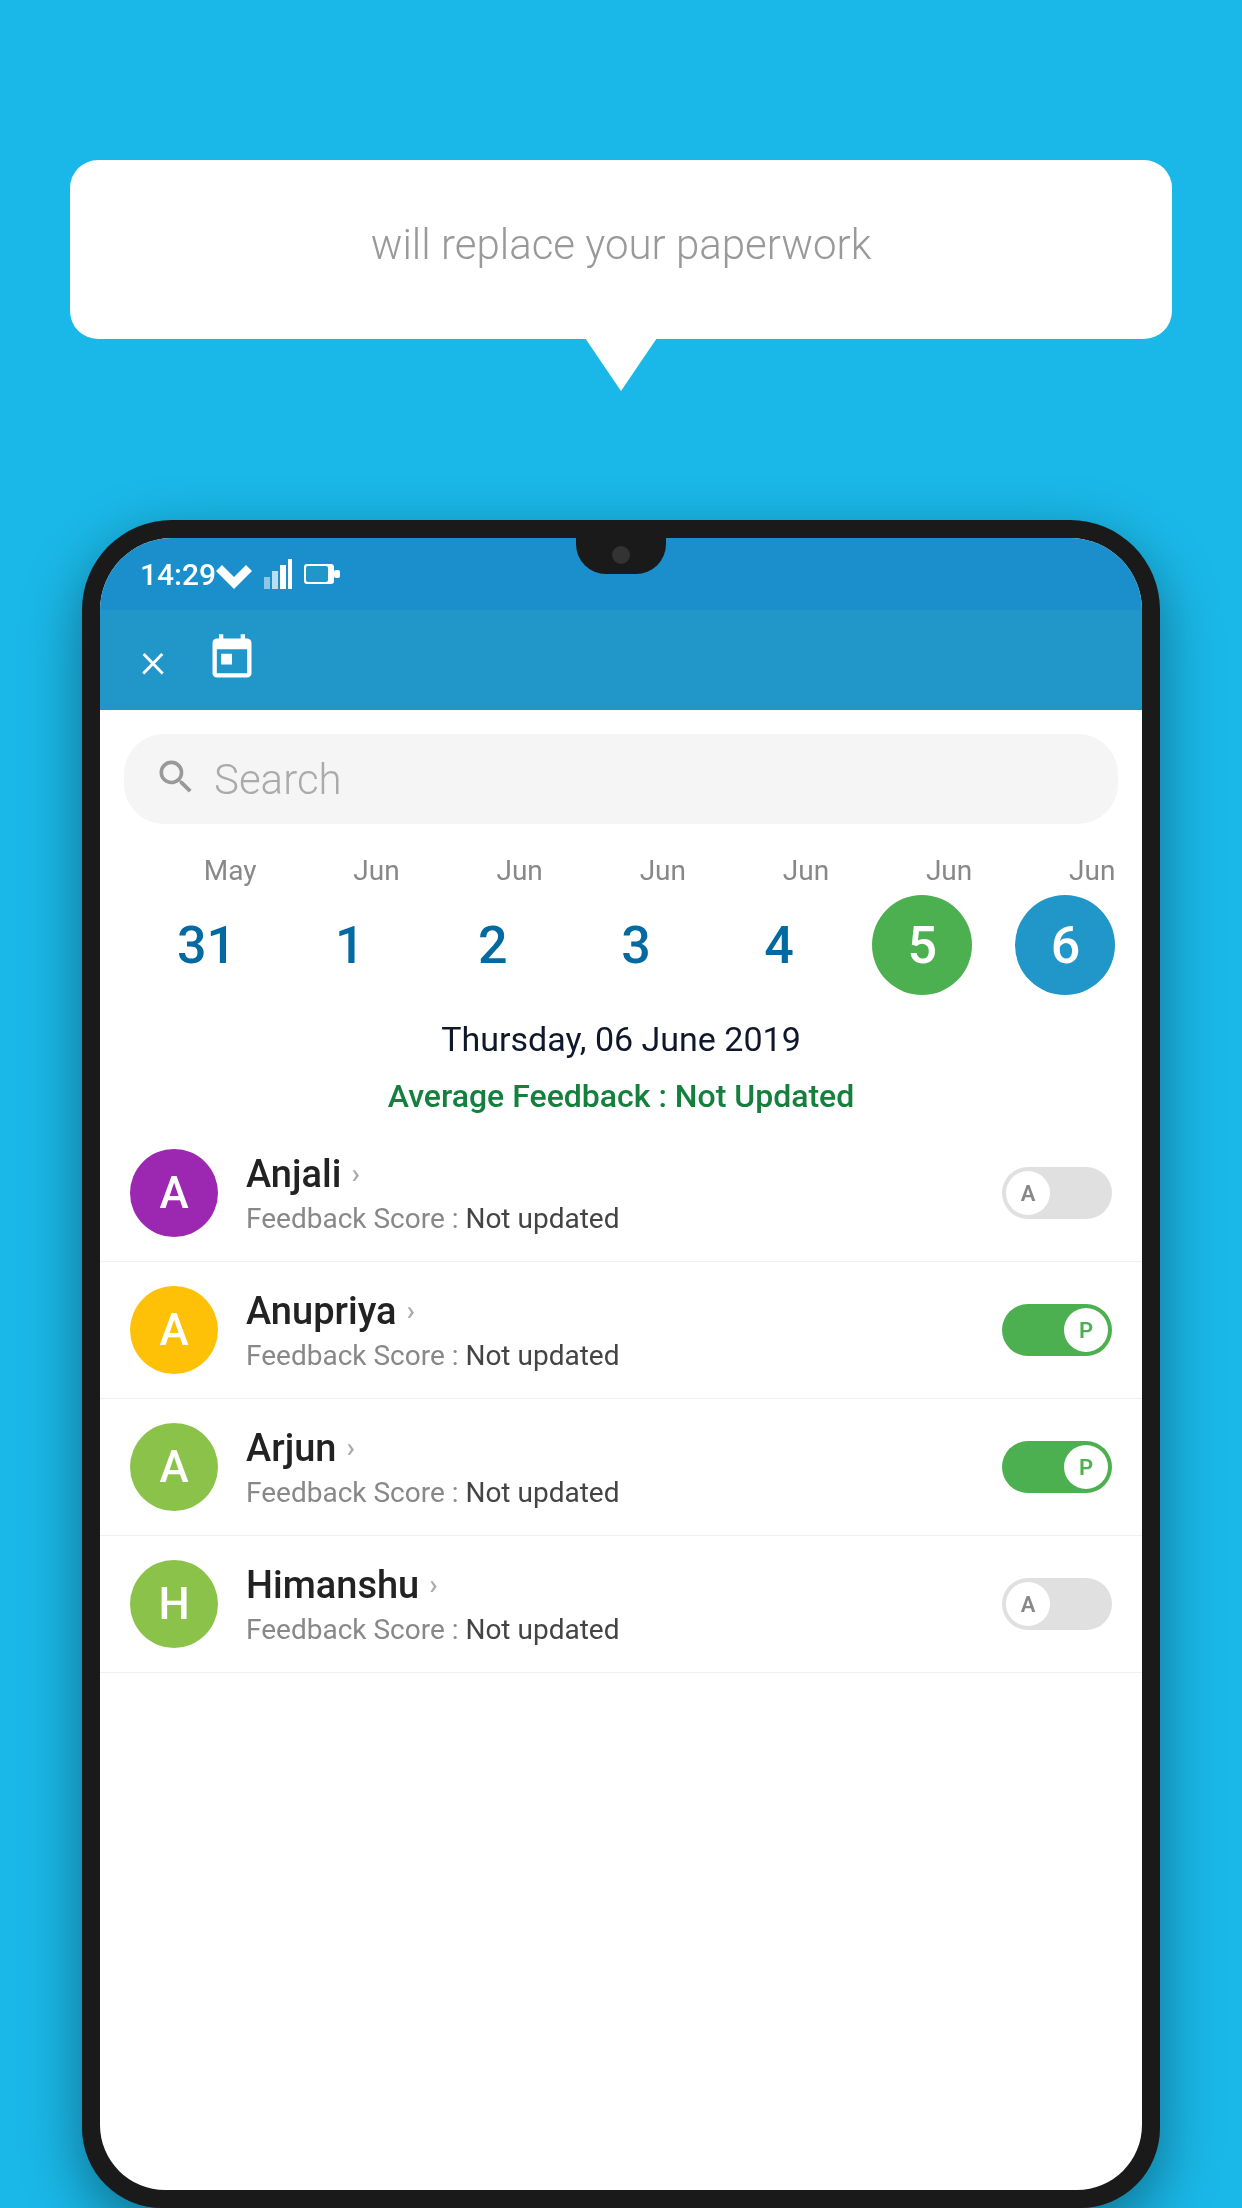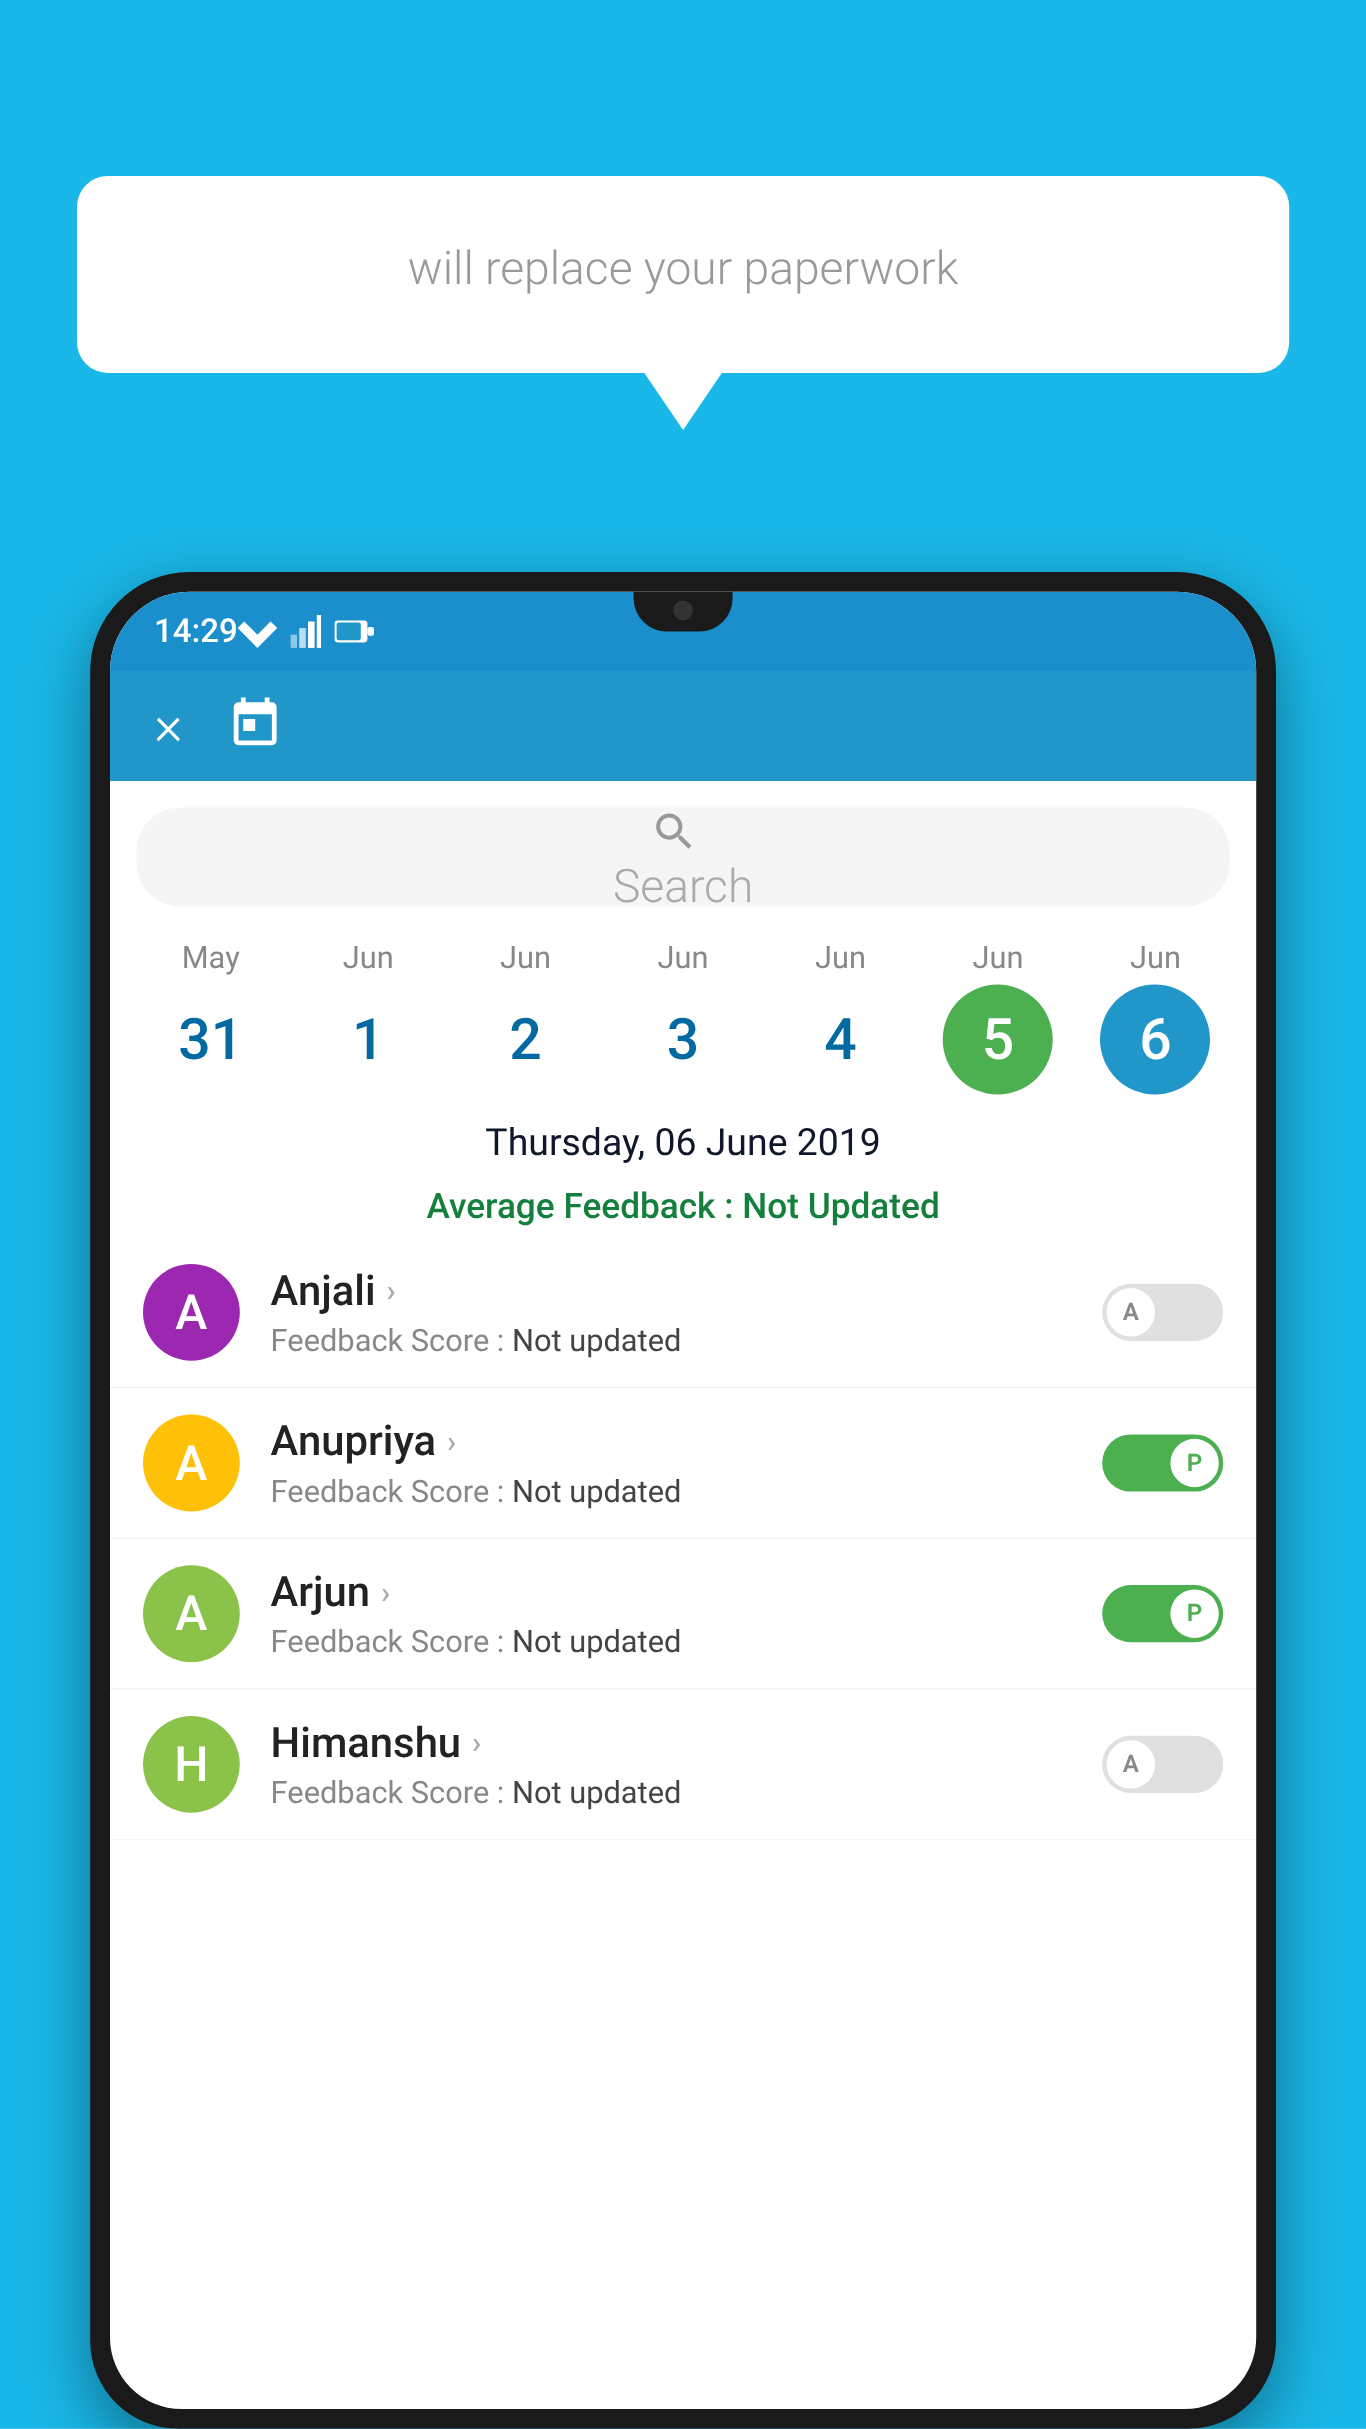--- a/index.html
+++ b/index.html
@@ -151,21 +151,20 @@
 
     
     .search-container {
       background: #f5f5f5;
       margin: 24px 24px 0;
       border-radius: 40px;
       height: 90px;
       display: flex;
       align-items: center;
       padding: 0 30px;
-      flex-direction: column;
     }
     .search-icon-wrap {
       color: #999;
       margin-right: 16px;
     }
     .search-icon-wrap svg {
       width: 44px;
       height: 44px;
       fill: #999;
     }
@@ -177,21 +176,21 @@
 
     
     .calendar-row {
       display: flex;
       padding: 30px 20px 0;
       justify-content: space-around;
     }
     .cal-day {
       display: flex;
       flex-direction: column;
-      align-items: center;
+      align-items: flex-end;
       width: 130px;
     }
     .cal-month {
       font-size: 28px;
       color: #888;
       margin-bottom: 8px;
     }
     .cal-date {
       font-size: 52px;
       font-weight: 500;

